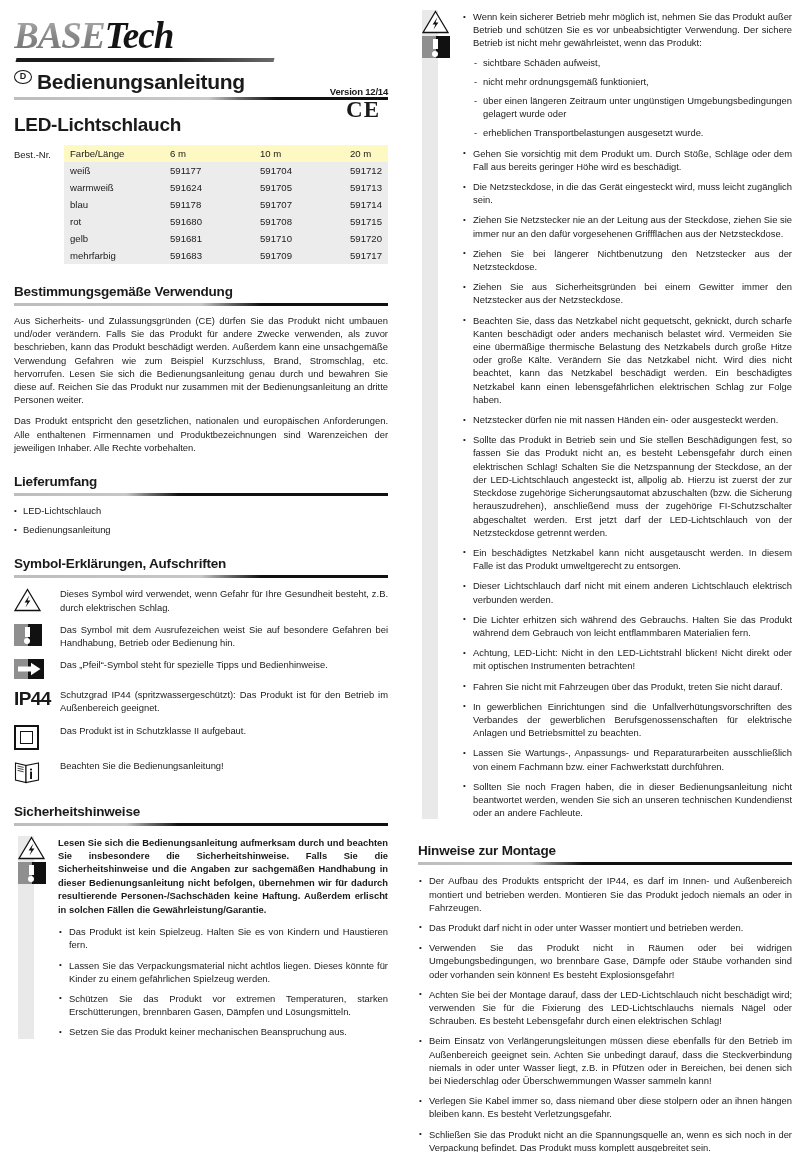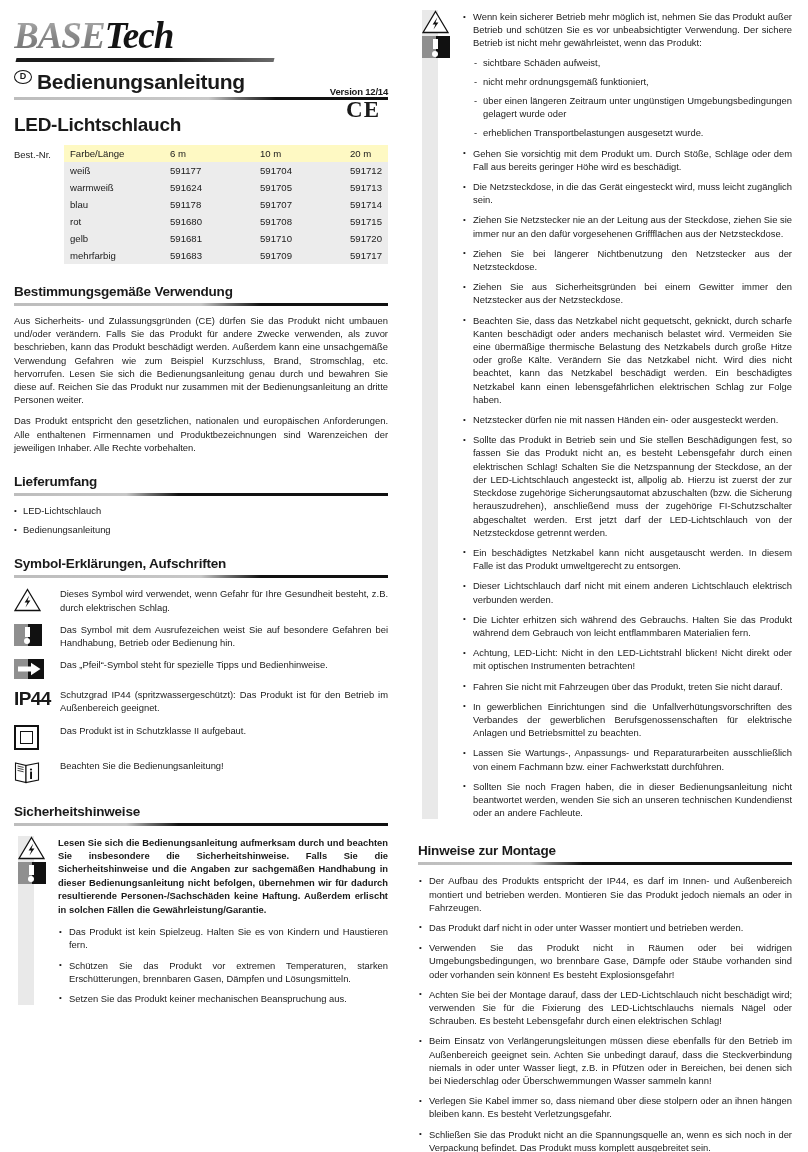--- a/index.html
+++ b/index.html
@@ -362,20 +362,21 @@
             <div class="l"></div>
               <div class="r">
                 <div class="bar"></div>
                 <div class="dot"></div>
               </div>
           </div>
         </div>
         <p class="safety-lead">Lesen Sie sich die Bedienungsanleitung aufmerksam durch und beachten Sie insbesondere die Sicherheitshinweise. Falls Sie die Sicherheitshinweise und die Angaben zur sachgemäßen Handhabung in dieser Bedienungsanleitung nicht befolgen, übernehmen wir für dadurch resultierende Personen-/Sachschäden keine Haftung. Außerdem erlischt in solchen Fällen die Gewährleistung/Garantie.</p>
         <ul class="safety-list">
           <li>Das Produkt ist kein Spielzeug. Halten Sie es von Kindern und Haustieren fern.</li>
+          <li>Lassen Sie das Verpackungsmaterial nicht achtlos liegen. Dieses könnte für Kinder zu einem gefährlichen Spielzeug werden.</li>
           <li>Schützen Sie das Produkt vor extremen Temperaturen, starken Erschütterungen, brennbaren Gasen, Dämpfen und Lösungsmitteln.</li>
           <li>Setzen Sie das Produkt keiner mechanischen Beanspruchung aus.</li>
         </ul>
       </div>
     </div>
 
   </div>
 
   <div class="col col-right">
 

